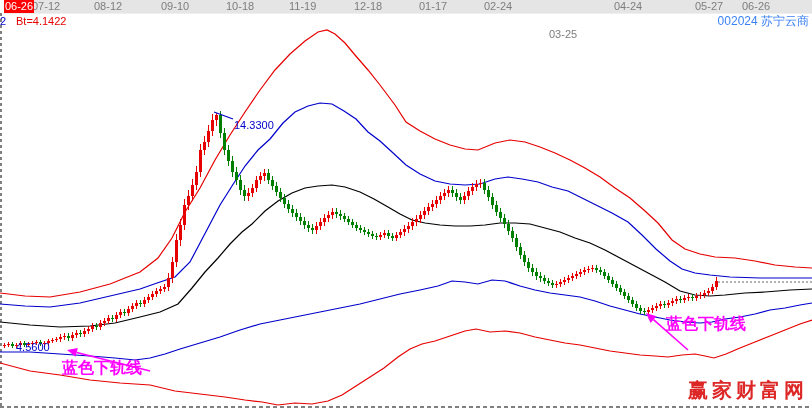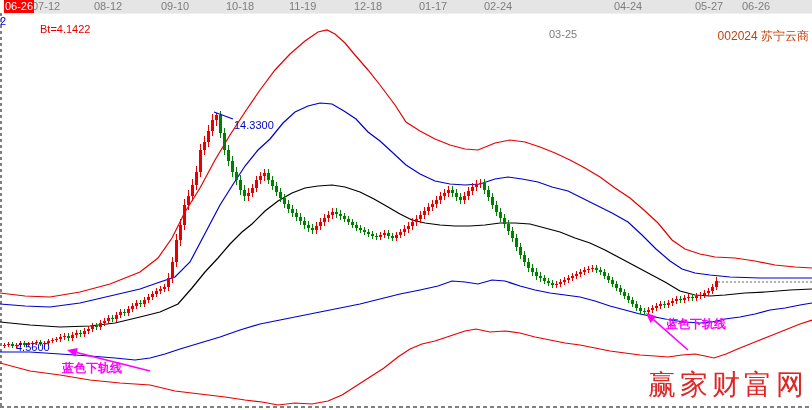--- a/index.html
+++ b/index.html
@@ -5,28 +5,28 @@
   html,body{margin:0;padding:0;background:#fff;}
   #screen{position:relative;width:812px;height:410px;background:#fff;overflow:hidden;
           font-family:"Liberation Sans","DejaVu Sans",sans-serif;}
   #topbar{position:absolute;left:4px;top:0;width:812px;height:13px;background:#e5e5e5;
           border-bottom:1px solid #efefef;z-index:3;}
   .datelabel{position:absolute;top:1px;font-size:11px;line-height:11px;color:#7e7e7e;white-space:nowrap;}
   #badge{position:absolute;left:0;top:0;width:30px;height:13px;background:#f00;color:#fff;
          font-size:11px;line-height:13px;text-align:center;z-index:4;}
   .lbl{position:absolute;z-index:3;white-space:nowrap;font-size:11px;line-height:12px;}
   #partial2{left:0px;top:15px;color:#0000cc;}
-  #indicator{left:40px;top:15px;color:#e60000;margin-top:8px;}
-  #symbol{right:3px;top:30px;color:#c2410c;font-size:12px;}
+  #indicator{left:16px;top:15px;color:#e60000;}
+  #symbol{right:3px;top:15px;color:#3b82f6;font-size:12px;}
   #peakprice{color:#0000cc;text-align:center;}
   #lowprice{color:#0000cc;}
-  .callout{position:absolute;z-index:3;color:#ff00ff;font-size:12px;line-height:12px;font-weight:bold;white-space:nowrap;}
+  .callout{position:absolute;z-index:3;color:#ff00ff;font-size:16px;line-height:12px;font-weight:bold;white-space:nowrap;}
   #chart{position:absolute;left:0;top:0;z-index:1;}
-  #watermark{position:absolute;right:4px;bottom:6px;z-index:2;color:#dd2626;font-size:28px;
-             font-weight:normal;letter-spacing:4px;font-family:"Liberation Serif","DejaVu Serif",serif;white-space:nowrap;}
+  #watermark{position:absolute;right:4px;bottom:6px;z-index:2;color:#dd2626;font-size:20px;
+             font-weight:bold;letter-spacing:4px;font-family:"Liberation Serif","DejaVu Serif",serif;white-space:nowrap;}
 </style>
 </head>
 <body>
 
 <div id="screen">
 
   <svg id="chart" width="812" height="410" viewBox="0 0 812 410">
       <line x1="1" y1="13" x2="1" y2="408" stroke="#808080" stroke-width="2" stroke-dasharray="3,3"></line>
       <line x1="0" y1="407" x2="812" y2="407" stroke="#808080" stroke-width="2" stroke-dasharray="4,3"></line>
       <polyline points="0,293 25,296 50,297 80,292 110,284 140,272 158,258 172,238 185,212 200,188 215,160 230,135 245,112 260,90 275,70 290,54 305,41 318,32 327,30 335,34 345,43 355,55 368,70 380,85 395,105 406,122 420,131 435,139 450,145 465,149 478,150 495,143 510,140 525,142 540,147 555,153 570,160 585,168 600,177 615,188 630,198 645,211 658,223 672,240 685,249 700,254 715,257 735,258 755,261 775,265 795,267 812,268" fill="none" stroke="#e60000" stroke-width="1.2"></polyline>

